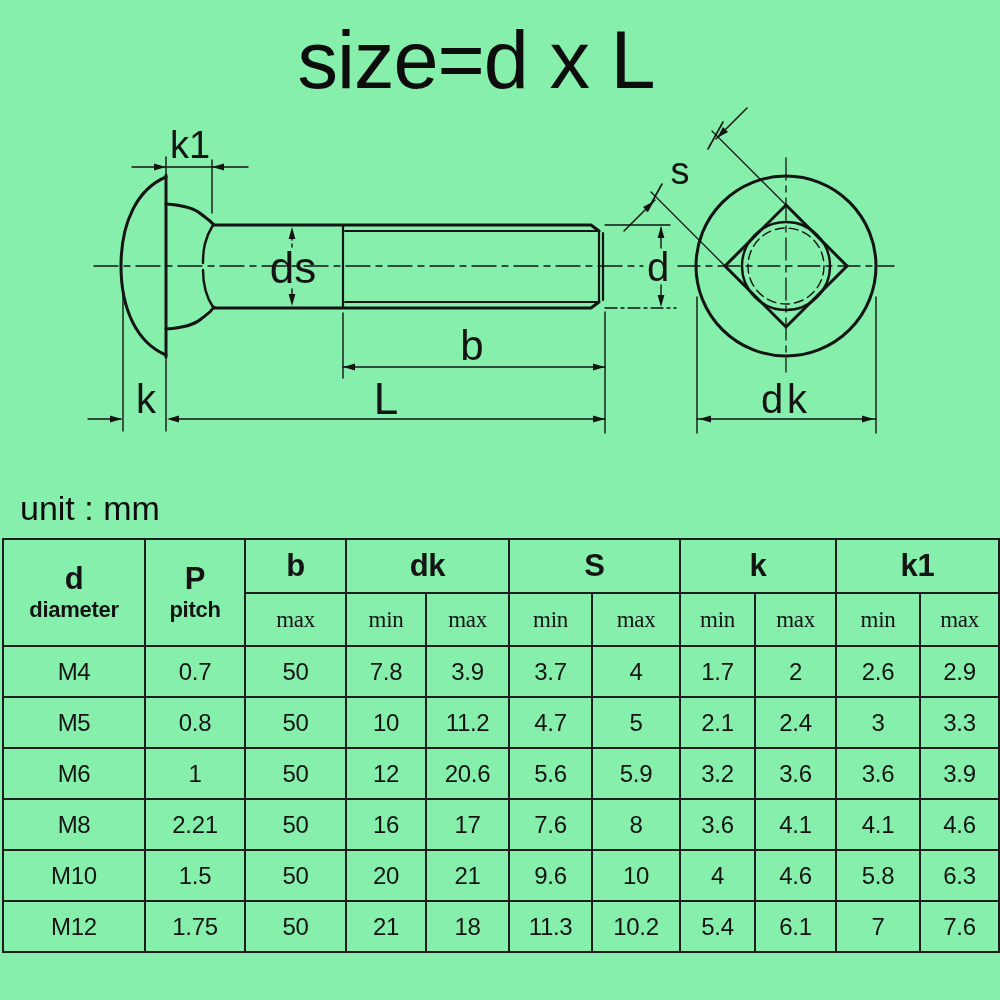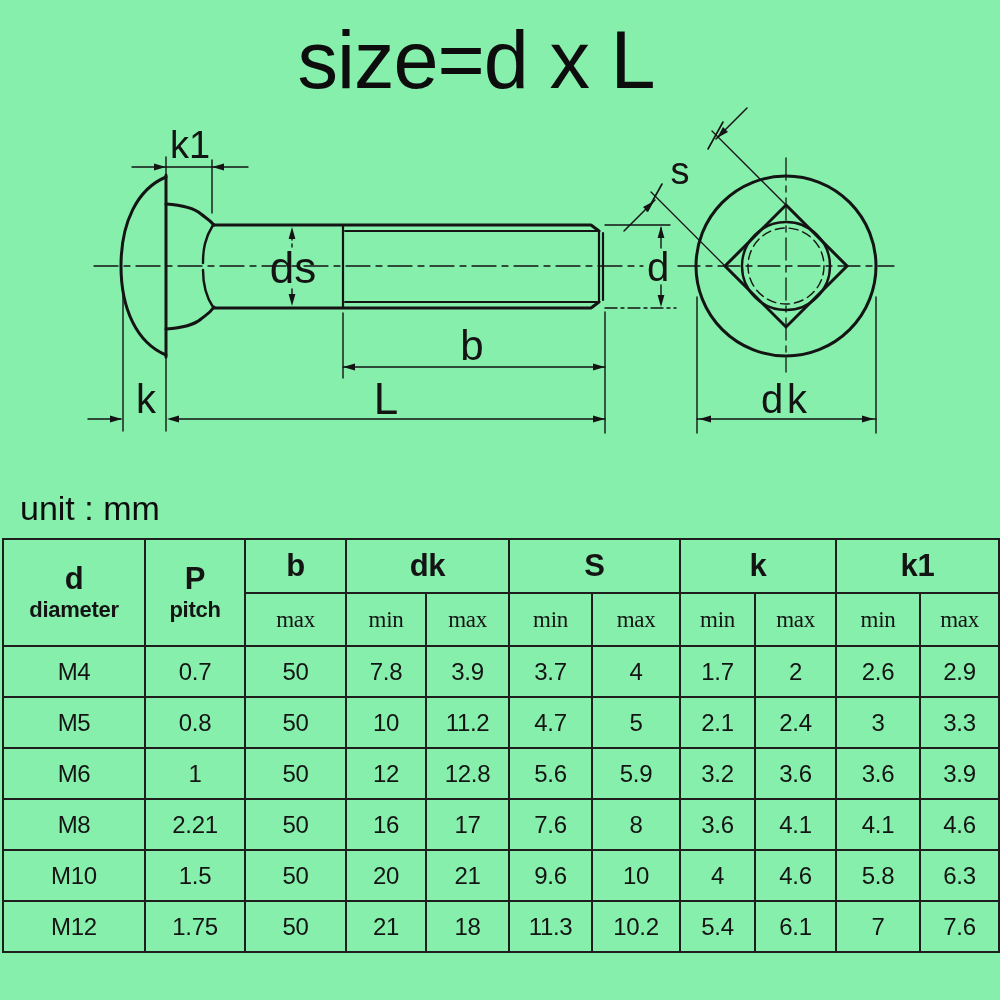--- a/index.html
+++ b/index.html
@@ -190,21 +190,21 @@
         <td>2.1</td>
         <td>2.4</td>
         <td>3</td>
         <td>3.3</td>
       </tr>
       <tr>
         <td>M6</td>
         <td>1</td>
         <td>50</td>
         <td>12</td>
-        <td>12.8</td>
+        <td>20.6</td>
         <td>5.6</td>
         <td>5.9</td>
         <td>3.2</td>
         <td>3.6</td>
         <td>3.6</td>
         <td>3.9</td>
       </tr>
       <tr>
         <td>M8</td>
         <td>2.21</td>

